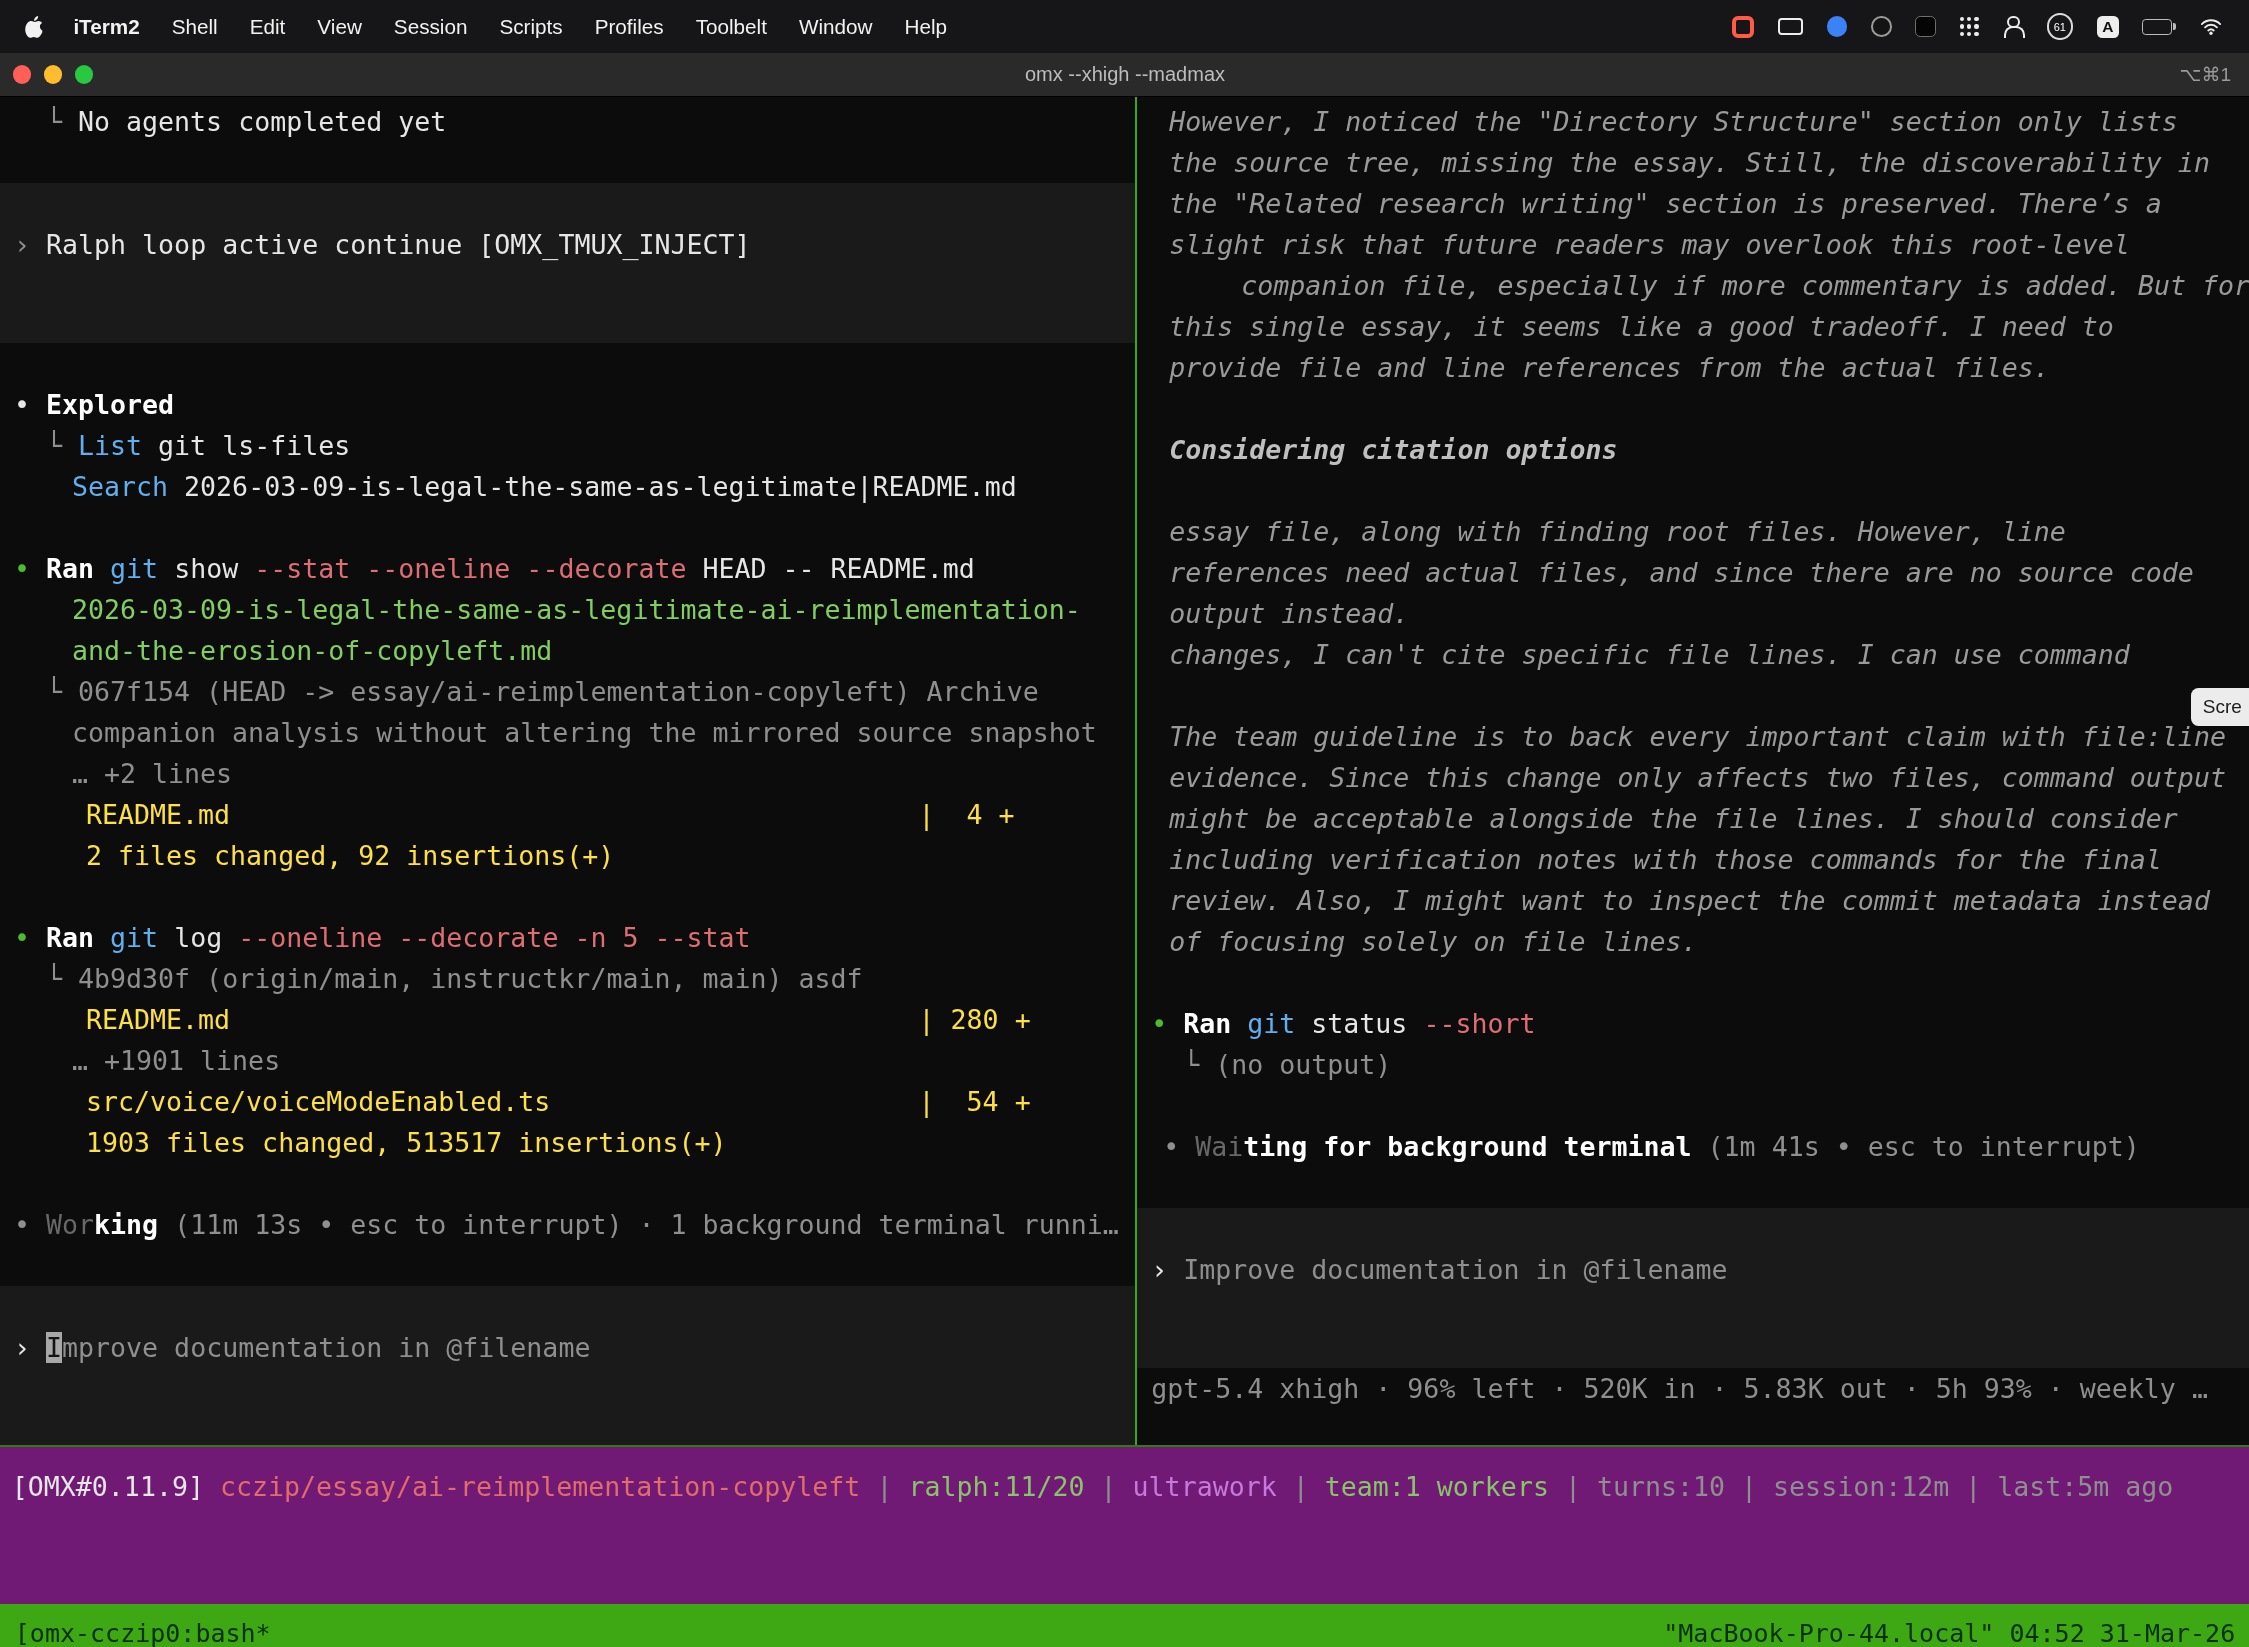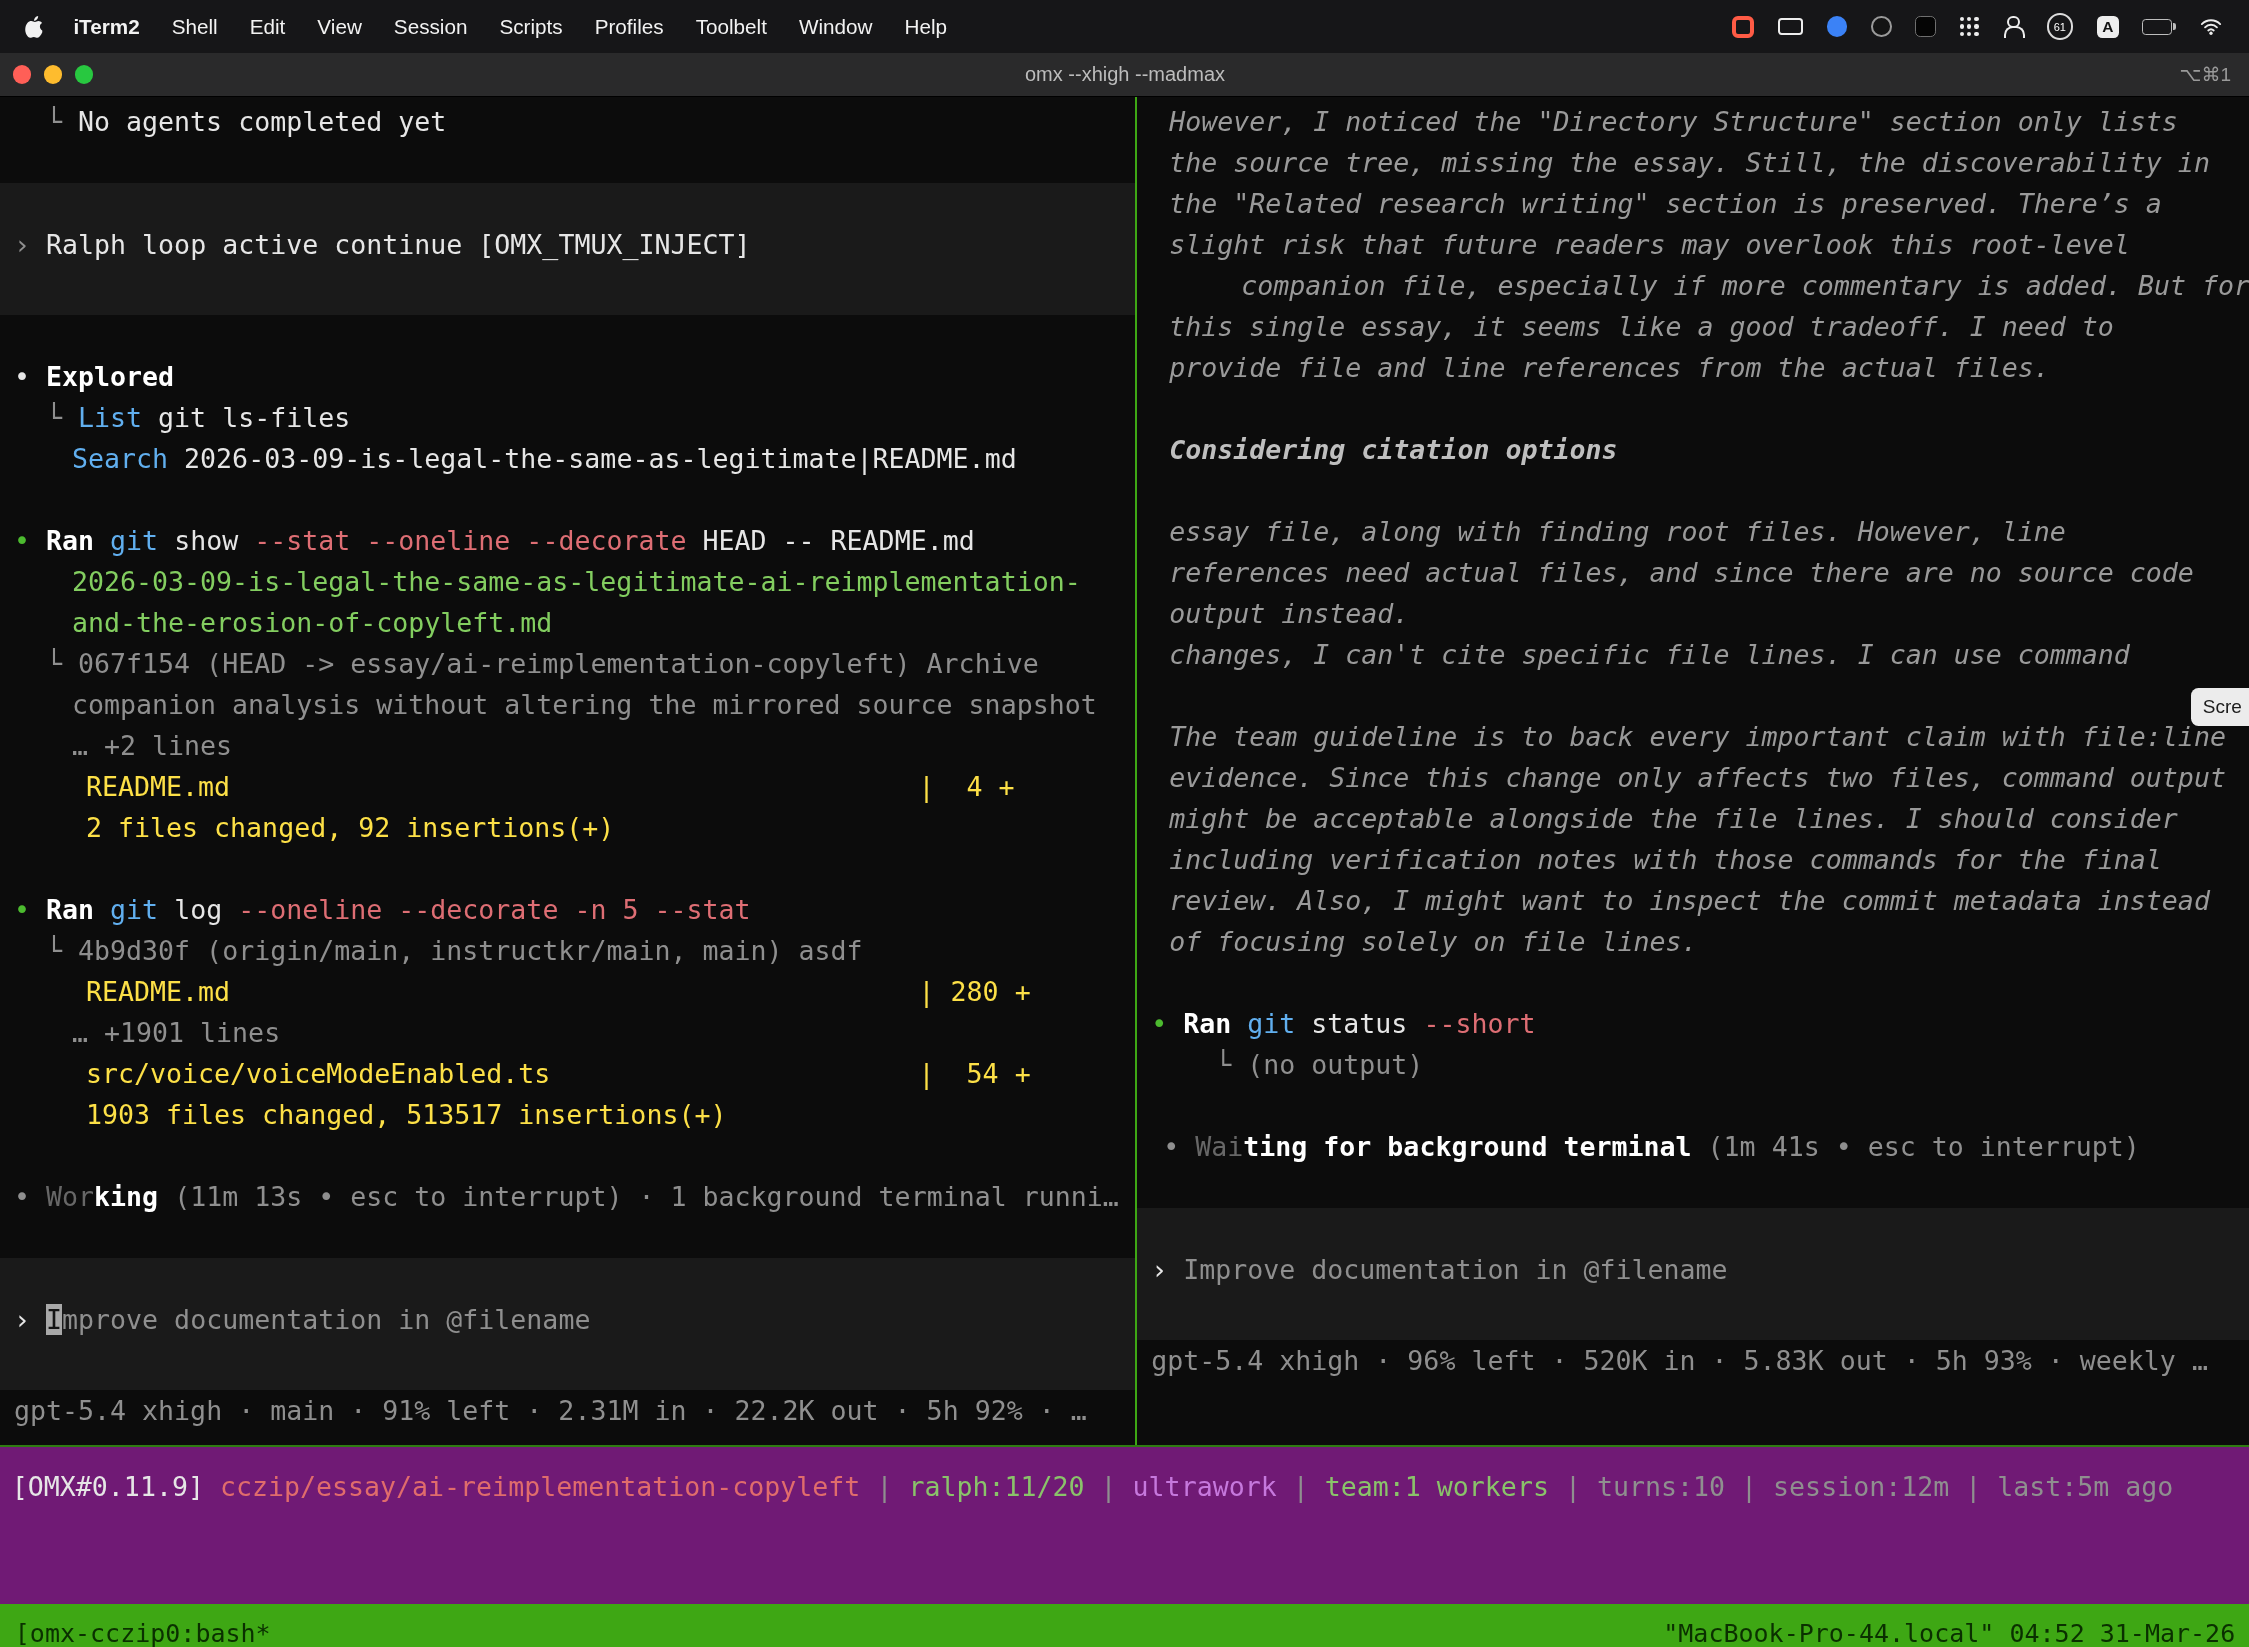--- a/index.html
+++ b/index.html
@@ -43,21 +43,21 @@
   .win-shortcut{position:absolute;right:19px;color:#9a9a9a;font-family:"Liberation Sans",sans-serif;font-size:19px}
 
   
   .terminal{display:flex;height:1348px;background:#0c0c0c;position:relative}
   .pane{padding-top:3.7px;overflow:hidden}
   .pane.left{width:1135px}
   .pane.right{flex:1}
   .vdivider{width:2.2px;background:#3ea714}
   .row{height:41px;line-height:41px;font-size:26.6px;white-space:pre;color:#e6e6e6;padding-left:14px;overflow:hidden}
   .row.it{font-style:italic;color:#9a9a9a}
-  .row.band{background:#1a1a1a;height:132px;padding-top:41px;padding-bottom:41px}
+  .row.band{background:#1a1a1a;height:160px;padding-top:41px;padding-bottom:41px}
 
   .c-fg{color:#e6e6e6}
   .c-lt{color:#fde047}
   .c-dim{color:#8f8f8f}
   .c-dim2{color:#676767}
   .c-wb{color:#ffffff;font-weight:bold}
   .c-gr{color:#83ce60}
   .c-gb{color:#4cbb2f}
   .c-bl{color:#61afef}
   .c-pk{color:#de6e74}
@@ -191,21 +191,21 @@
       <div class="row it" style="padding-left: 32px;"><span>changes, I can't cite specific file lines. I can use command</span></div>
       <div class="row">&nbsp;</div>
       <div class="row it" style="padding-left: 32px;"><span>The team guideline is to back every important claim with file:line</span></div>
       <div class="row it" style="padding-left: 32px;"><span>evidence. Since this change only affects two files, command output</span></div>
       <div class="row it" style="padding-left: 32px;"><span>might be acceptable alongside the file lines. I should consider</span></div>
       <div class="row it" style="padding-left: 32px;"><span>including verification notes with those commands for the final</span></div>
       <div class="row it" style="padding-left: 32px;"><span>review. Also, I might want to inspect the commit metadata instead</span></div>
       <div class="row it" style="padding-left: 32px;"><span>of focusing solely on file lines.</span></div>
       <div class="row">&nbsp;</div>
       <div class="row" style="padding-left: 14px;"><span class="c-gb">• </span><span class="c-wb">Ran </span><span class="c-bl">git </span><span class="c-fg">status </span><span class="c-pk">--short</span></div>
-      <div class="row" style="padding-left: 46px; margin-left: 32px;"><span class="c-dim">└ </span><span class="c-dim">(no output)</span></div>
+      <div class="row" style="padding-left: 46px;"><span class="c-dim">└ </span><span class="c-dim">(no output)</span></div>
       <div class="row">&nbsp;</div>
       <div class="row" style="padding-left: 26px;"><span class="c-dim">• </span><span class="c-dim2">Wai</span><span class="c-wb">ting for background terminal</span><span class="c-dim"> (1m 41s • esc to interrupt)</span></div>
       <div class="row">&nbsp;</div>
       <div class="row band" style="padding-left: 14px;"><span class="c-fg">› </span><span class="c-dim">Improve documentation in @filename</span></div>
       <div class="row" style="padding-left: 14px;"><span class="c-dim">gpt-5.4 xhigh · 96% left · 520K in · 5.83K out · 5h 93% · weekly …</span></div>
     </div>
   <div class="screen-badge">Scre</div>
 </div>
 
 <div class="bottombar">

